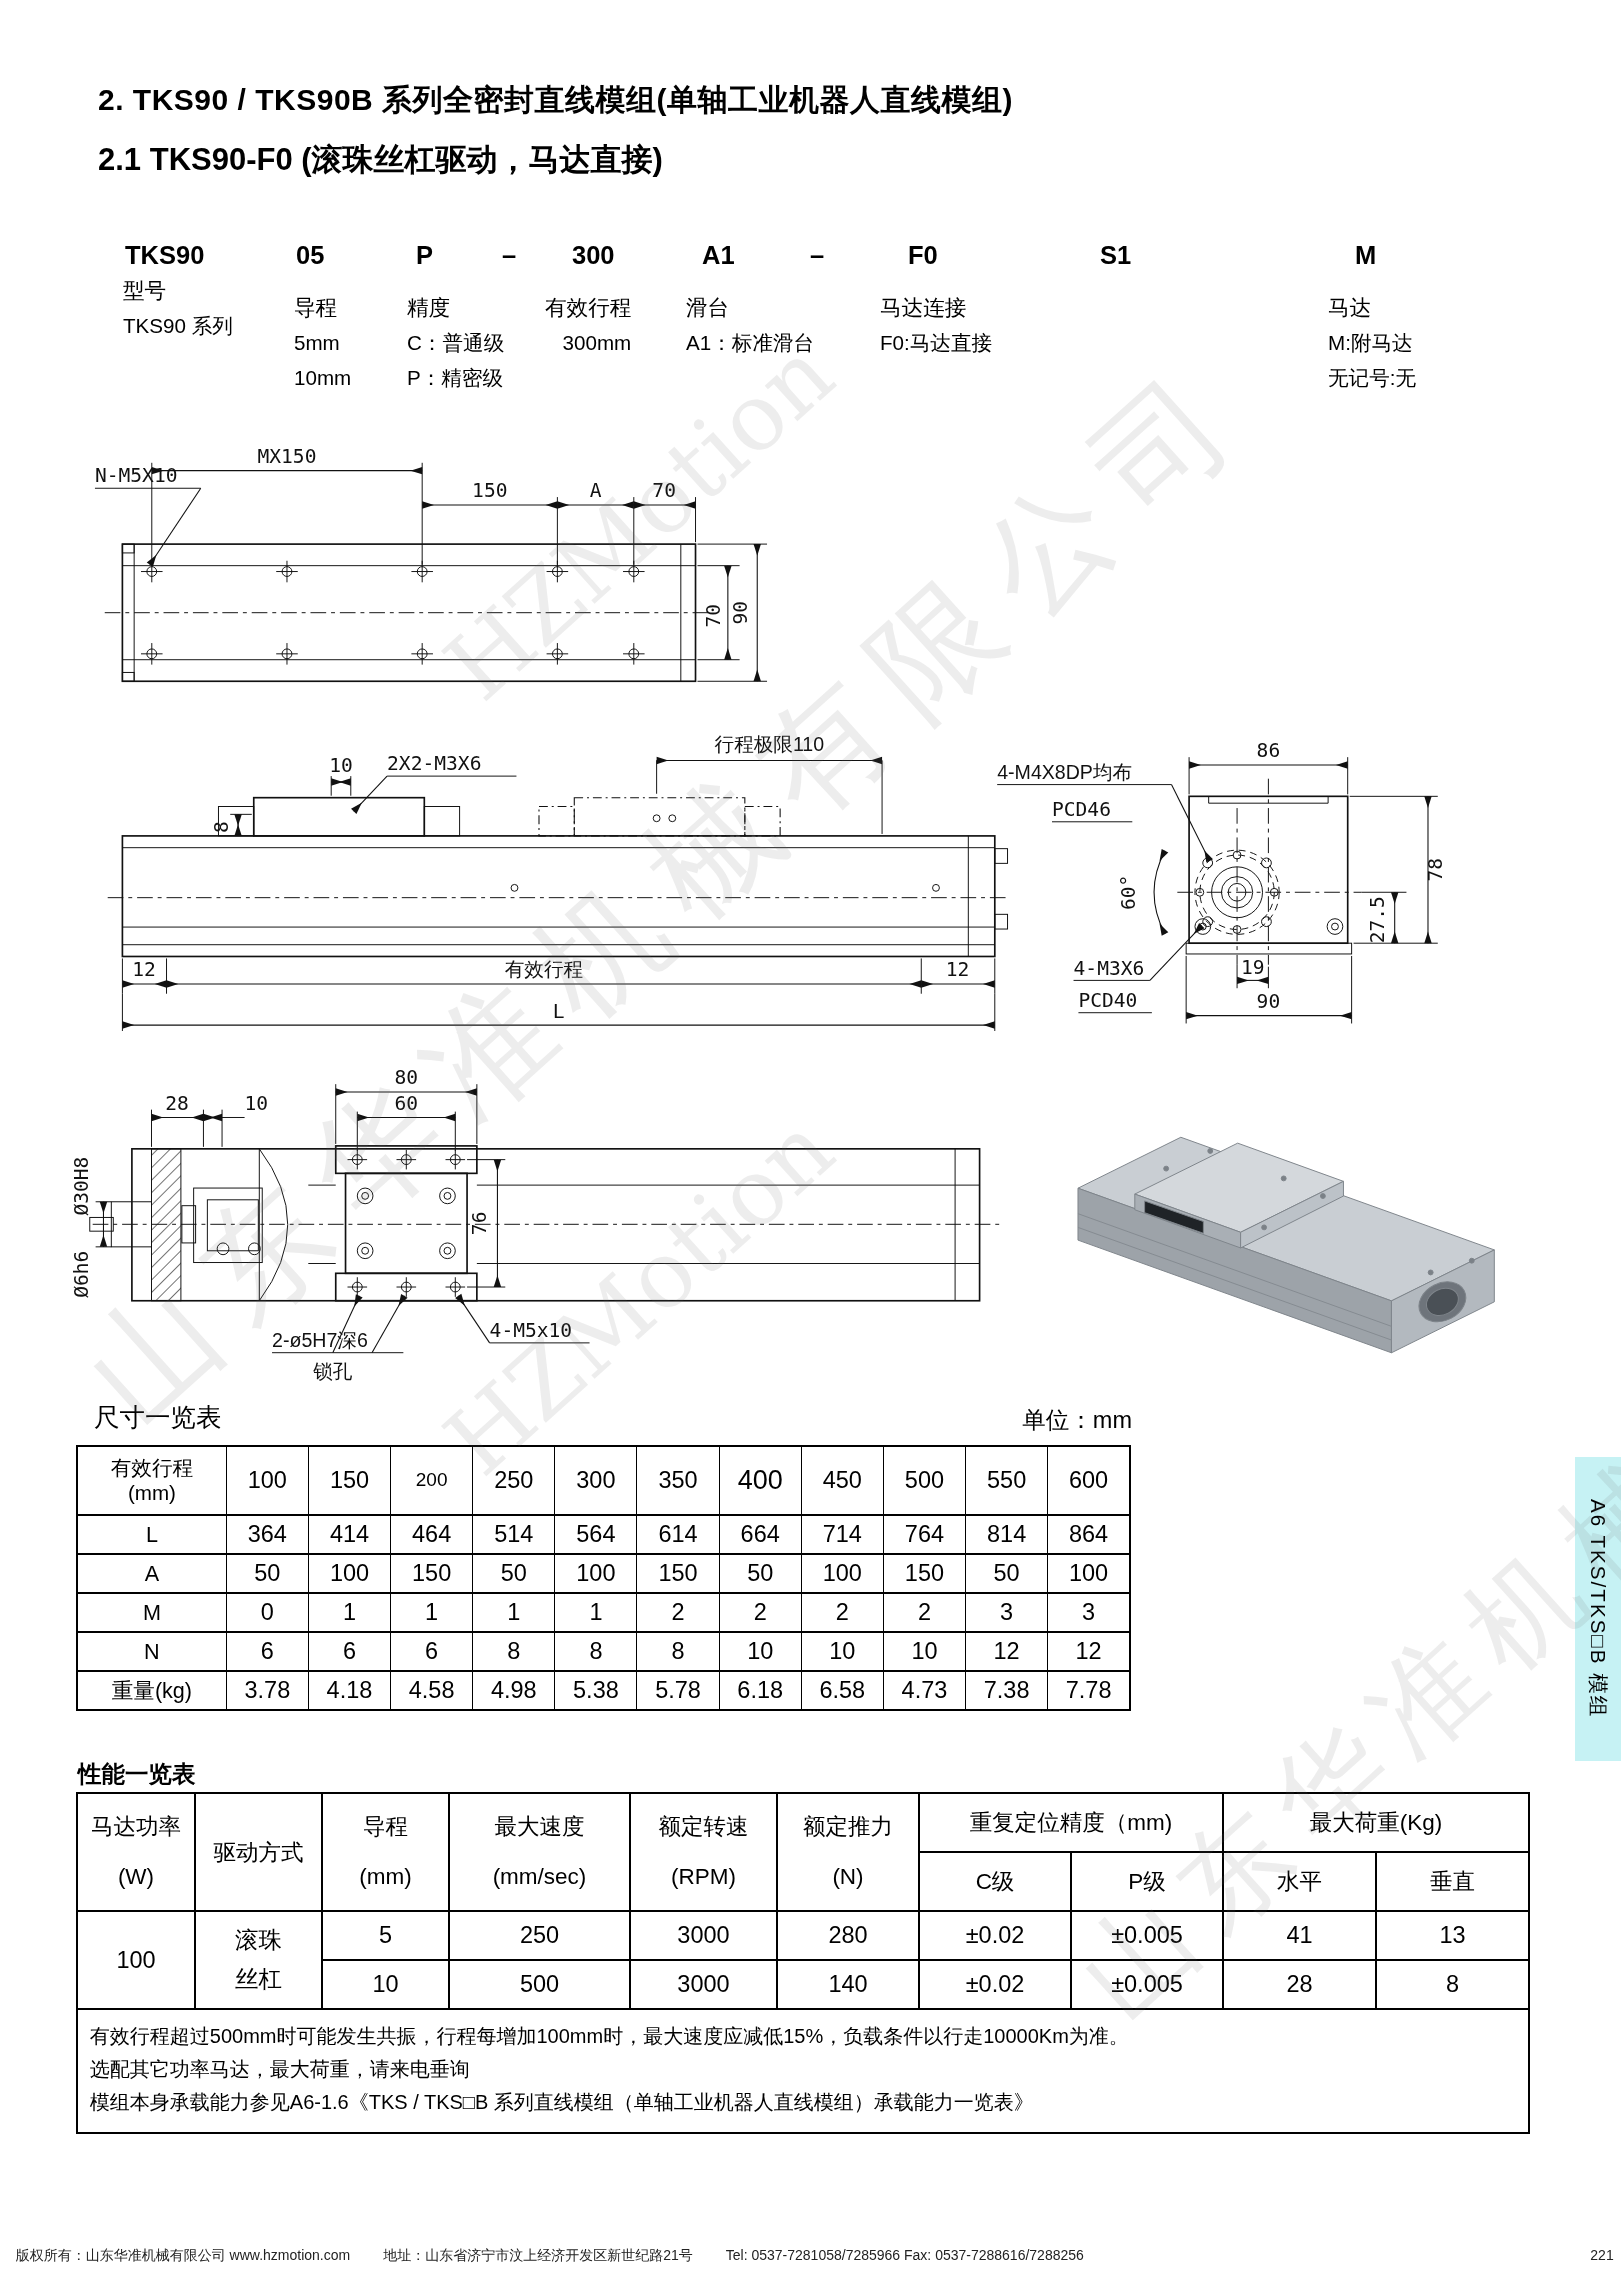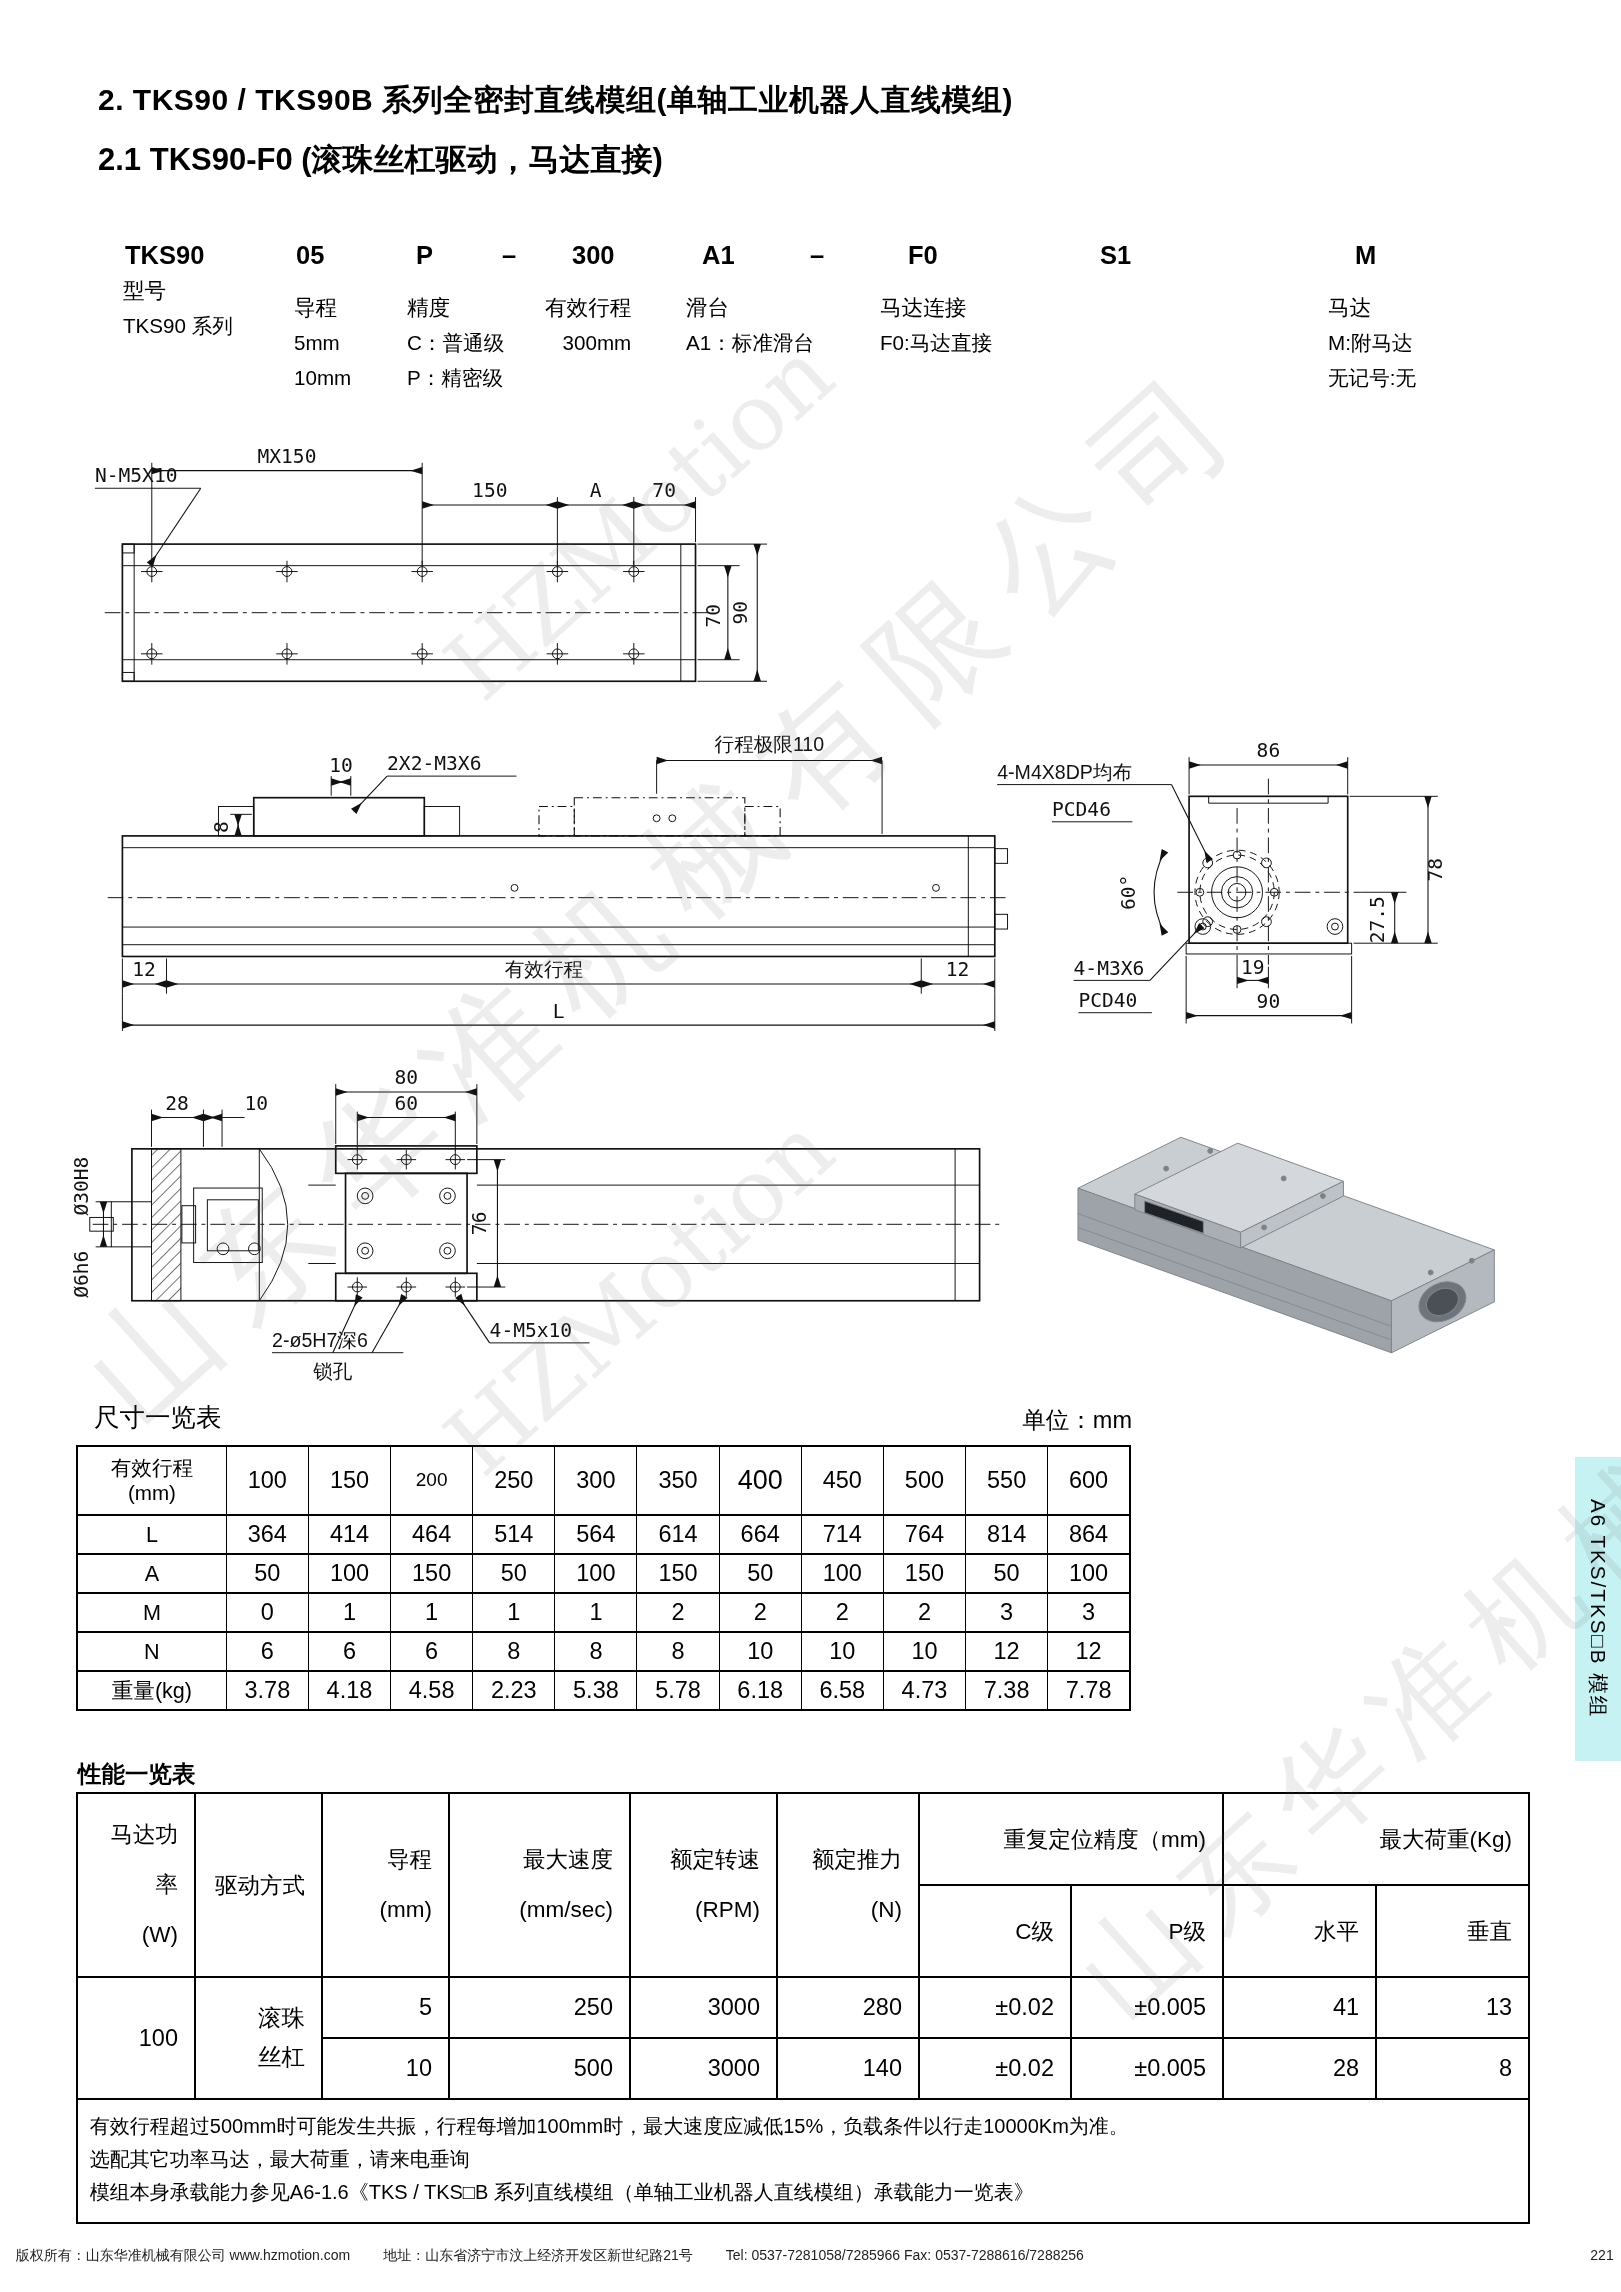--- a/index.html
+++ b/index.html
@@ -14,21 +14,21 @@
 .heading{font-size:25.5px;font-weight:400}
 .heading2{font-size:23.5px;font-weight:700}
 .unit{font-size:23.5px}
 
 table{border-collapse:collapse;table-layout:fixed;background:#fff}
 table.dims{width:1055px;border:2.9px solid #000}
 table.dims td{border:1.5px solid #000;border-top-width:2.9px;border-bottom-width:2.9px;text-align:center;font-size:23.5px;height:39px;padding:0}
 table.dims td.hd{height:69px;font-size:20.6px;line-height:24.5px}
 table.dims td.rowlab{font-size:21.6px}
 table.perf{width:1453px;border:2.9px solid #000}
-table.perf td{border:2px solid #000;text-align:right;font-size:23.5px;padding:16px;vertical-align:middle}
+table.perf td{border:2px solid #000;text-align:center;font-size:23.5px;padding:8px;vertical-align:middle}
 table.perf tr.hr td{font-size:22.5px}
 table.perf .l2{display:block;line-height:50px}
 table.perf td.notes{ text-align:left;font-size:20px;line-height:33px;padding:9.8px 11.8px 13.7px 11.8px}
 
 #side-tab{position:absolute;left:1575px;top:1457px;width:46px;height:304px;background:#c6f2f4;display:flex;align-items:center;justify-content:center}
 #side-tab span{writing-mode:vertical-rl;text-orientation:sideways;font-size:20.6px;letter-spacing:2px;white-space:nowrap}
 
 #footer{position:absolute;left:15.7px;top:2247px;width:1598px;display:flex;gap:33px;font-size:14px;color:#222;white-space:nowrap}
 #footer .pg{margin-left:auto}
 
@@ -540,21 +540,21 @@
       <td>10</td>
       <td>10</td>
       <td>12</td>
       <td>12</td>
     </tr>
     <tr>
       <td class="rowlab">重量(kg)</td>
       <td>3.78</td>
       <td>4.18</td>
       <td>4.58</td>
-      <td>2.23</td>
+      <td>4.98</td>
       <td>5.38</td>
       <td>5.78</td>
       <td>6.18</td>
       <td>6.58</td>
       <td>4.73</td>
       <td>7.38</td>
       <td>7.78</td>
     </tr>
   </tbody>
     </table>

